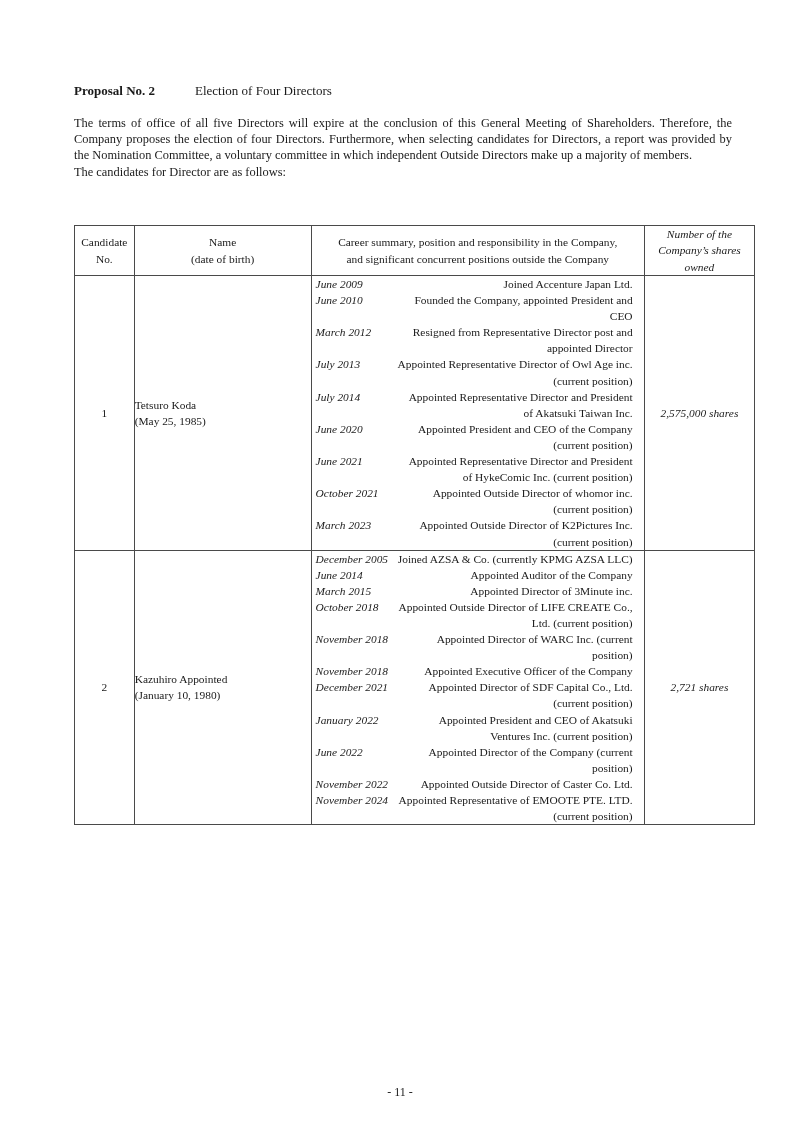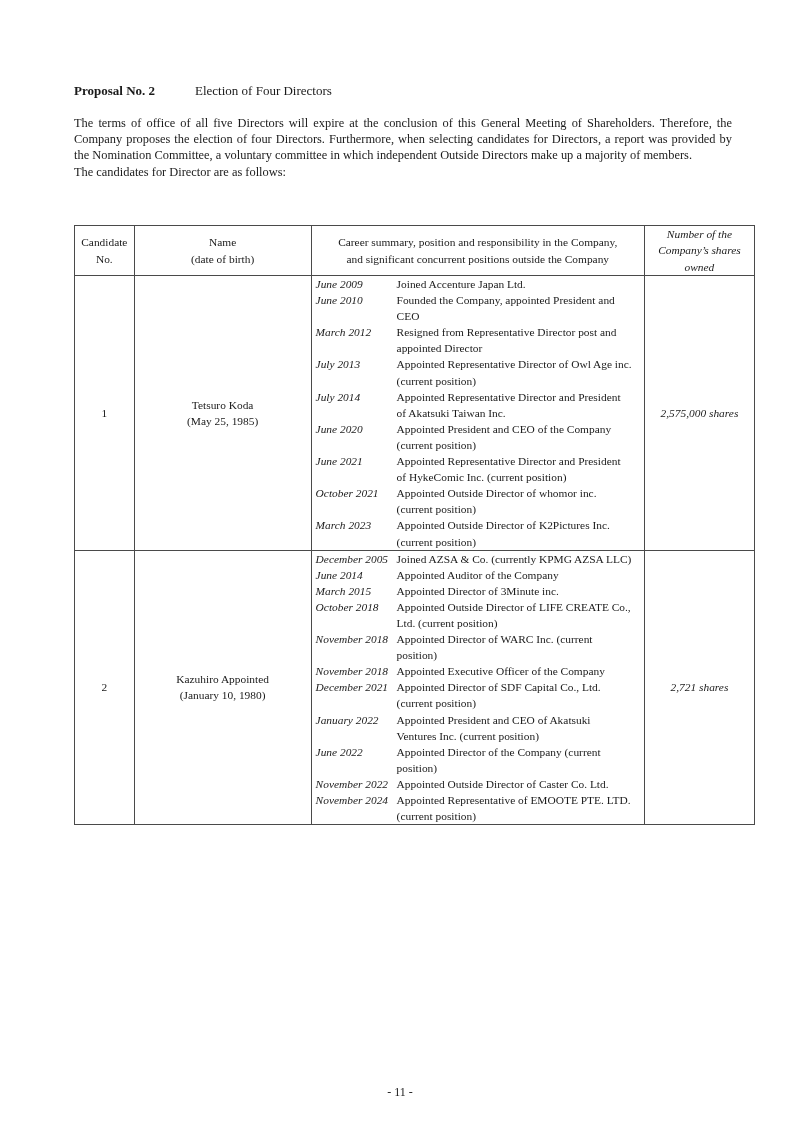--- a/index.html
+++ b/index.html
@@ -18,26 +18,26 @@
   .intro p { margin: 0; }
   table.cands {
     position: absolute; left: 74px; top: 225px; width: 681px;
     border-collapse: collapse; font-size: 11.4px; line-height: 16.1px;
   }
   table.cands th, table.cands td {
     border: 1px solid #4a4a4a; padding: 0; vertical-align: middle;
   }
   table.cands th { font-weight: normal; text-align: center; height: 49px; }
   .c-no { width: 57px; text-align: center; }
-  .c-name { width: 171px; text-align: center; }
+  .c-name { width: 171px; text-align: left; }
   .c-career { width: 323px; vertical-align: top !important; }
   .c-shares { width: 106px; text-align: center; font-style: italic; }
   .career-row { display: flex; padding-left: 4px; }
   .career-date { width: 81px; flex: none; font-style: italic; }
-  .career-desc { width: 236px; }
+  .career-desc { width: 236px; text-align: right; }
   .page-num {
     position: absolute; left: 0; width: 800px; top: 1085px; text-align: center; font-size: 12px;
   }
 </style>
 </head>
 <body>
 
 <div class="heading">
   <span class="num">Proposal No. 2</span><span>Election of Four Directors</span>
 </div>

